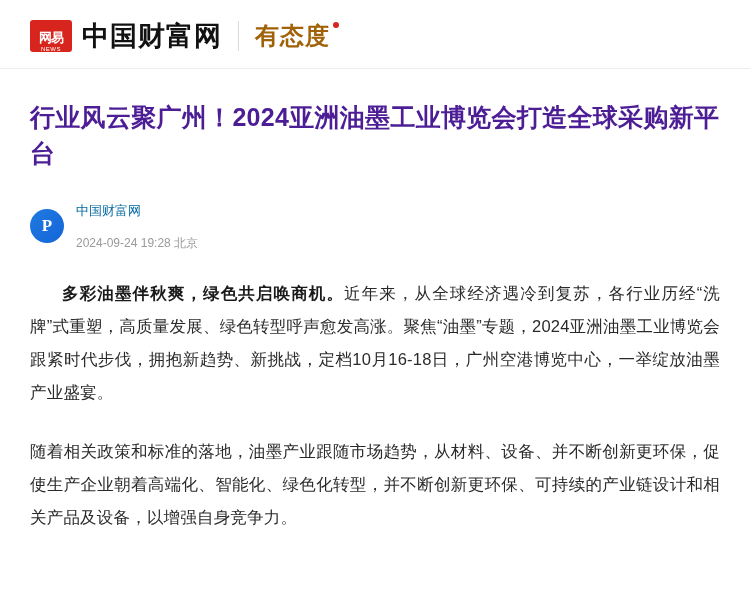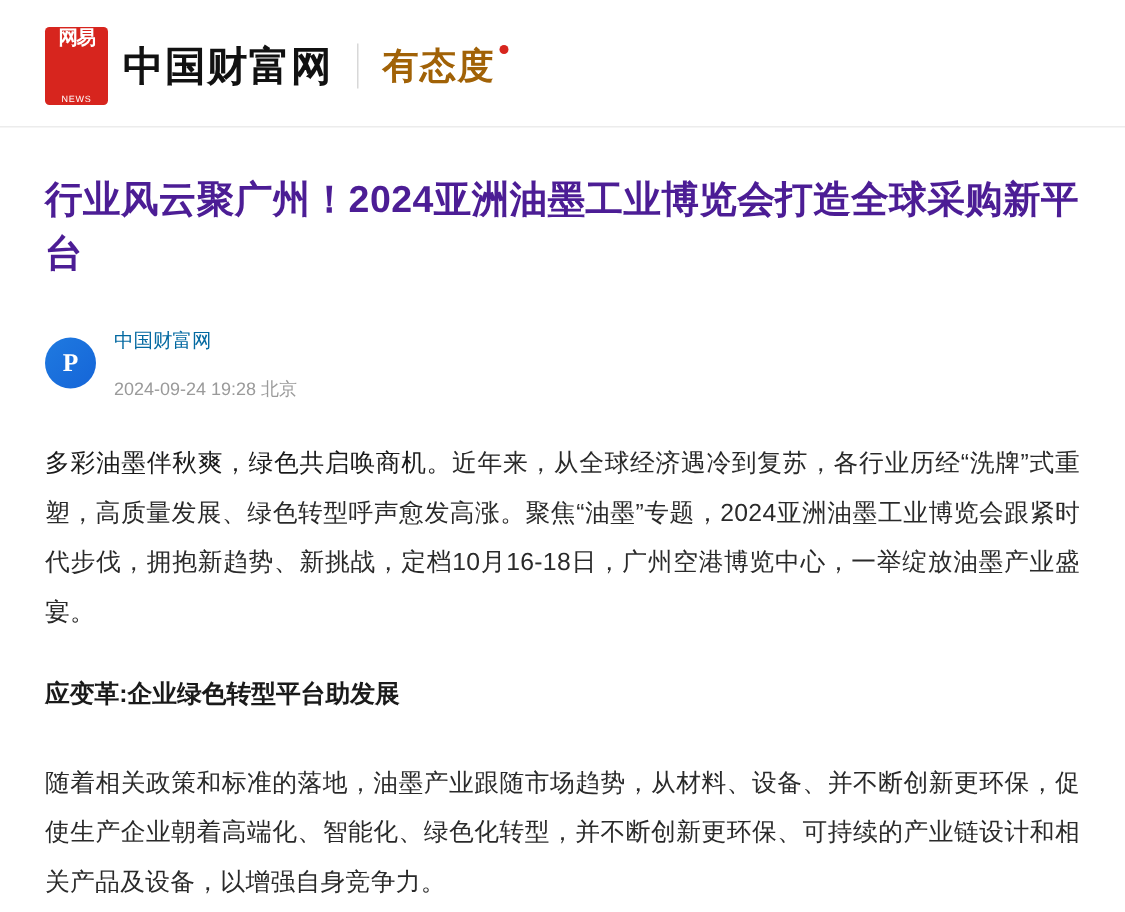--- a/index.html
+++ b/index.html
@@ -23,28 +23,28 @@
 
   
   .header {
     display: flex;
     align-items: center;
     padding: 18px 30px 14px 30px;
     box-sizing: border-box;
   }
   .logo-mark {
     width: 42px;
-    height: 52px;
+    height: 32px;
     background: #d7251e;
     border-radius: 3px;
     color: #ffffff;
     display: flex;
     flex-direction: column;
     align-items: center;
-    justify-content: space-between;
+    justify-content: flex-end;
     line-height: 1;
     flex: none;
   }
   .logo-mark .cn {
     font-size: 13px;
     font-weight: bold;
     letter-spacing: -1px;
   }
   .logo-mark .en {
     font-size: 6px;
@@ -139,22 +139,23 @@
 
   .body-text {
     font-size: 16.5px;
     line-height: 2.0;
     color: #2a2a2a;
     margin: 26px 0 0 0;
     letter-spacing: 0.2px;
     text-align: justify;
   }
   .body-text.lead b {
-    font-weight: normal;
+    font-weight: bold;
     color: #1a1a1a;
+    margin-left: 32px;
   }
   .subhead {
     font-size: 16.5px;
     line-height: 2.0;
     font-weight: bold;
     color: #1a1a1a;
     margin: 22px 0 0 0;
   }
 </style>
 </head>
@@ -188,18 +189,17 @@
       <div class="byline-text">
         <div class="source-name">中国财富网</div>
         <div class="timestamp">2024-09-24 19:28 北京</div>
       </div>
     </div>
 
     <p class="body-text lead">
       <b>多彩油墨伴秋爽，绿色共启唤商机。</b><span>近年来，从全球经济遇冷到复苏，各行业历经“洗牌”式重塑，高质量发展、绿色转型呼声愈发高涨。聚焦“油墨”专题，2024亚洲油墨工业博览会跟紧时代步伐，拥抱新趋势、新挑战，定档10月16-18日，广州空港博览中心，一举绽放油墨产业盛宴。</span>
     </p>
 
-    <p class="subhead">应变革:企业绿色转型平台助发展</p>
 
     <p class="body-text">随着相关政策和标准的落地，油墨产业跟随市场趋势，从材料、设备、并不断创新更环保，促使生产企业朝着高端化、智能化、绿色化转型，并不断创新更环保、可持续的产业链设计和相关产品及设备，以增强自身竞争力。</p>
 
   </div>
 </div>
 
 </body></html>

